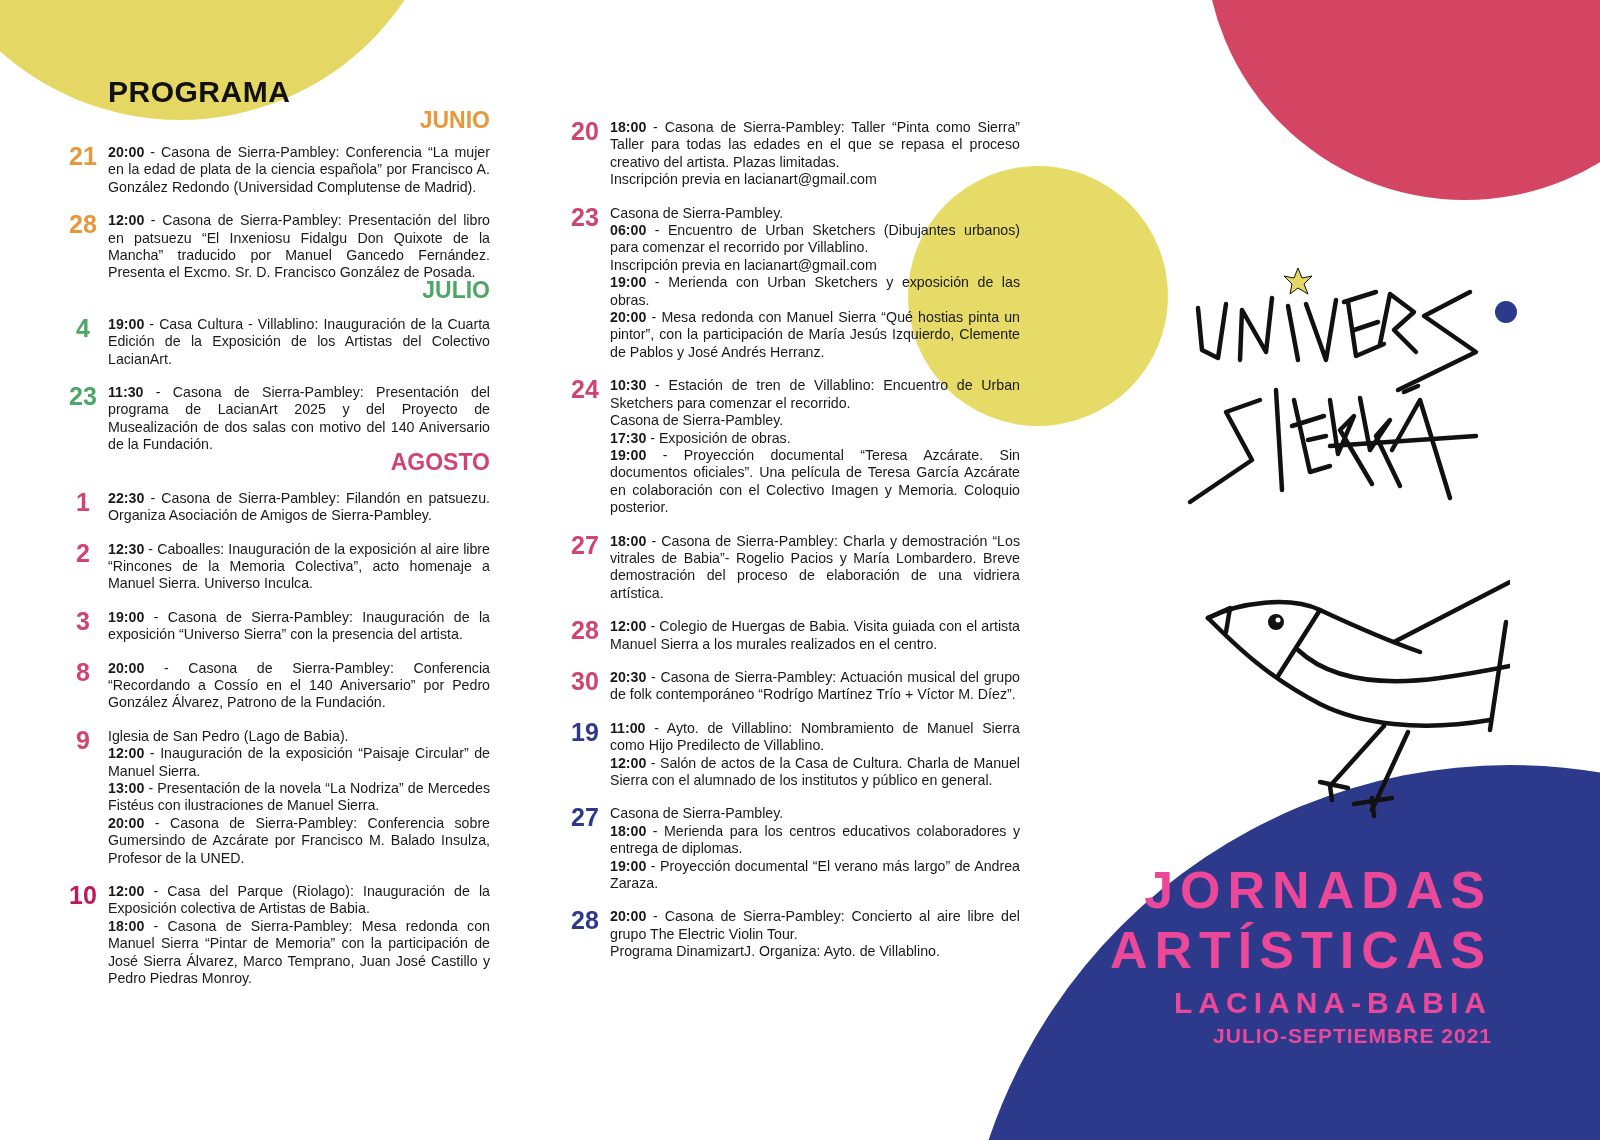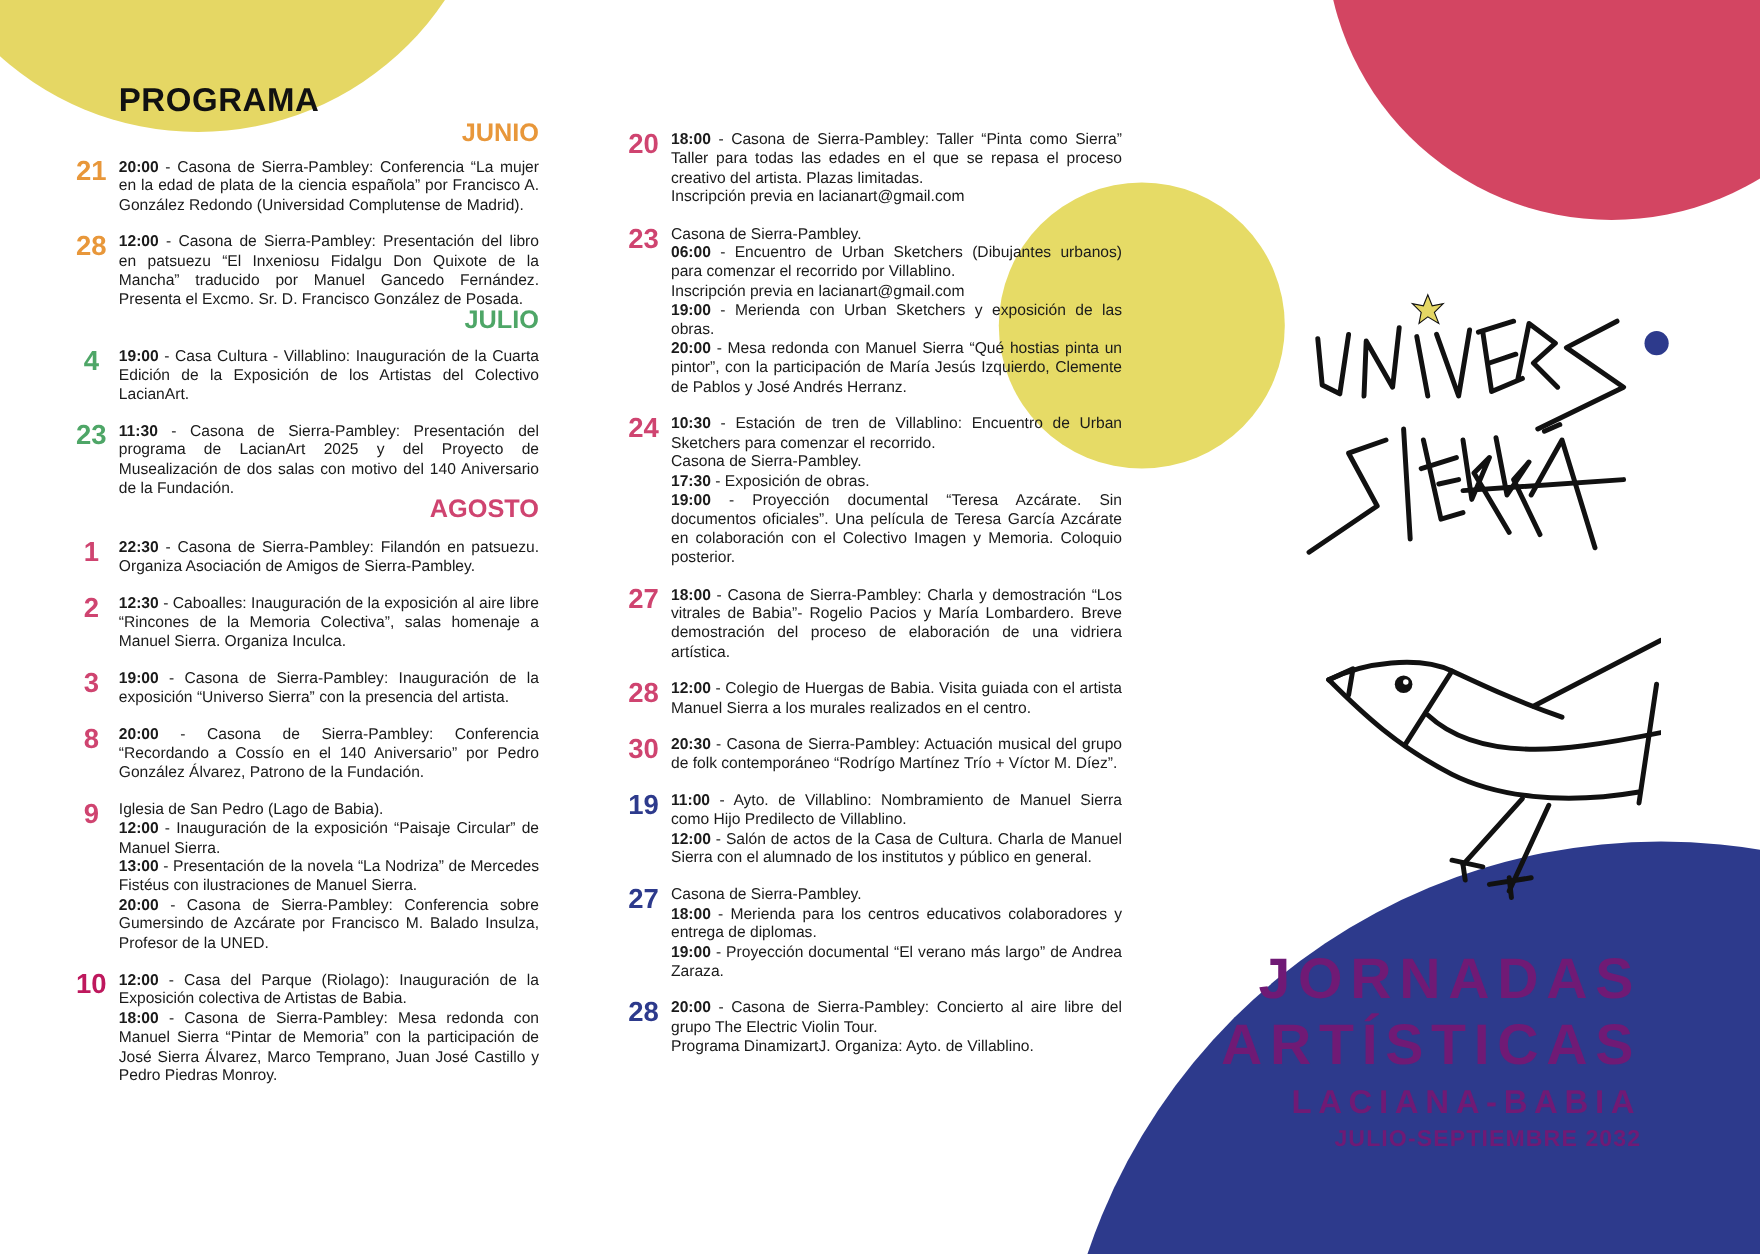--- a/index.html
+++ b/index.html
@@ -14,21 +14,21 @@
   #col2{left:560px;top:119px;width:460px;}
   .prog-title{font-weight:900;font-size:30px;letter-spacing:0.5px;color:#111;margin:0 0 0 50px;height:36px;line-height:36px;}
   .month{font-weight:900;font-size:23px;text-align:right;margin:0;line-height:28px;}
   .event{display:flex;align-items:flex-start;margin:0 0 16px 0;}
   .day{width:50px;flex:0 0 50px;font-weight:900;font-size:25px;line-height:25px;text-align:center;padding-top:0px;}
   .body{flex:1;font-size:14.2px;line-height:17.4px;text-align:justify;}
   .line{display:block;}
   .time{font-weight:700;}
   #logo{position:absolute;left:1180px;top:240px;width:340px;height:280px;}
   #bird{position:absolute;left:1180px;top:560px;width:330px;height:260px;}
-  #title-block{position:absolute;right:108px;top:860px;text-align:right;color:#701a75;font-weight:900;}
+  #title-block{position:absolute;right:108px;top:860px;text-align:right;color:#ec4899;font-weight:900;}
   .t1{font-size:52px;letter-spacing:7px;line-height:60px;}
   .t2{font-size:30px;letter-spacing:6px;line-height:38px;margin-top:4px;}
   .t3{font-size:21px;letter-spacing:1px;line-height:28px;}
 </style>
 </head>
 <body>
 
 <div class="deco" id="yellow-top"></div>
 <div class="deco" id="yellow-mid"></div>
 <div class="deco" id="red-top"></div>
@@ -73,21 +73,21 @@
   <div id="agosto-events-a">
       <div class="event">
         <div class="day" style="color: rgb(207, 68, 112);">1</div>
         <div class="body">
           <span class="line"><span class="time">22:30</span><span> - Casona de Sierra-Pambley: Filandón en patsuezu. Organiza Asociación de Amigos de Sierra-Pambley.</span></span>
         </div>
       </div>
       <div class="event">
         <div class="day" style="color: rgb(207, 68, 112);">2</div>
         <div class="body">
-          <span class="line"><span class="time">12:30</span><span> - Caboalles: Inauguración de la exposición al aire libre “Rincones de la Memoria Colectiva”, salas homenaje a Manuel Sierra. Organiza Inculca.</span></span>
+          <span class="line"><span class="time">12:30</span><span> - Caboalles: Inauguración de la exposición al aire libre “Rincones de la Memoria Colectiva”, acto homenaje a Manuel Sierra. Universo Inculca.</span></span>
         </div>
       </div>
       <div class="event">
         <div class="day" style="color: rgb(207, 68, 112);">3</div>
         <div class="body">
           <span class="line"><span class="time">19:00</span><span> - Casona de Sierra-Pambley: Inauguración de la exposición “Universo Sierra” con la presencia del artista.</span></span>
         </div>
       </div>
       <div class="event">
         <div class="day" style="color: rgb(207, 68, 112);">8</div>
@@ -237,14 +237,14 @@
     <path d="M174 244 L212 238 M192 238 L194 256"></path>
   </g>
   <circle cx="96" cy="62" r="8" fill="#111"></circle>
   <circle cx="98" cy="60" r="2.5" fill="#fff"></circle>
 </svg>
 
 <div id="title-block">
   <div class="t1">JORNADAS</div>
   <div class="t1">ARTÍSTICAS</div>
   <div class="t2">LACIANA-BABIA</div>
-  <div class="t3">JULIO-SEPTIEMBRE 2032</div>
+  <div class="t3">JULIO-SEPTIEMBRE 2021</div>
 </div>
 
 </body></html>

